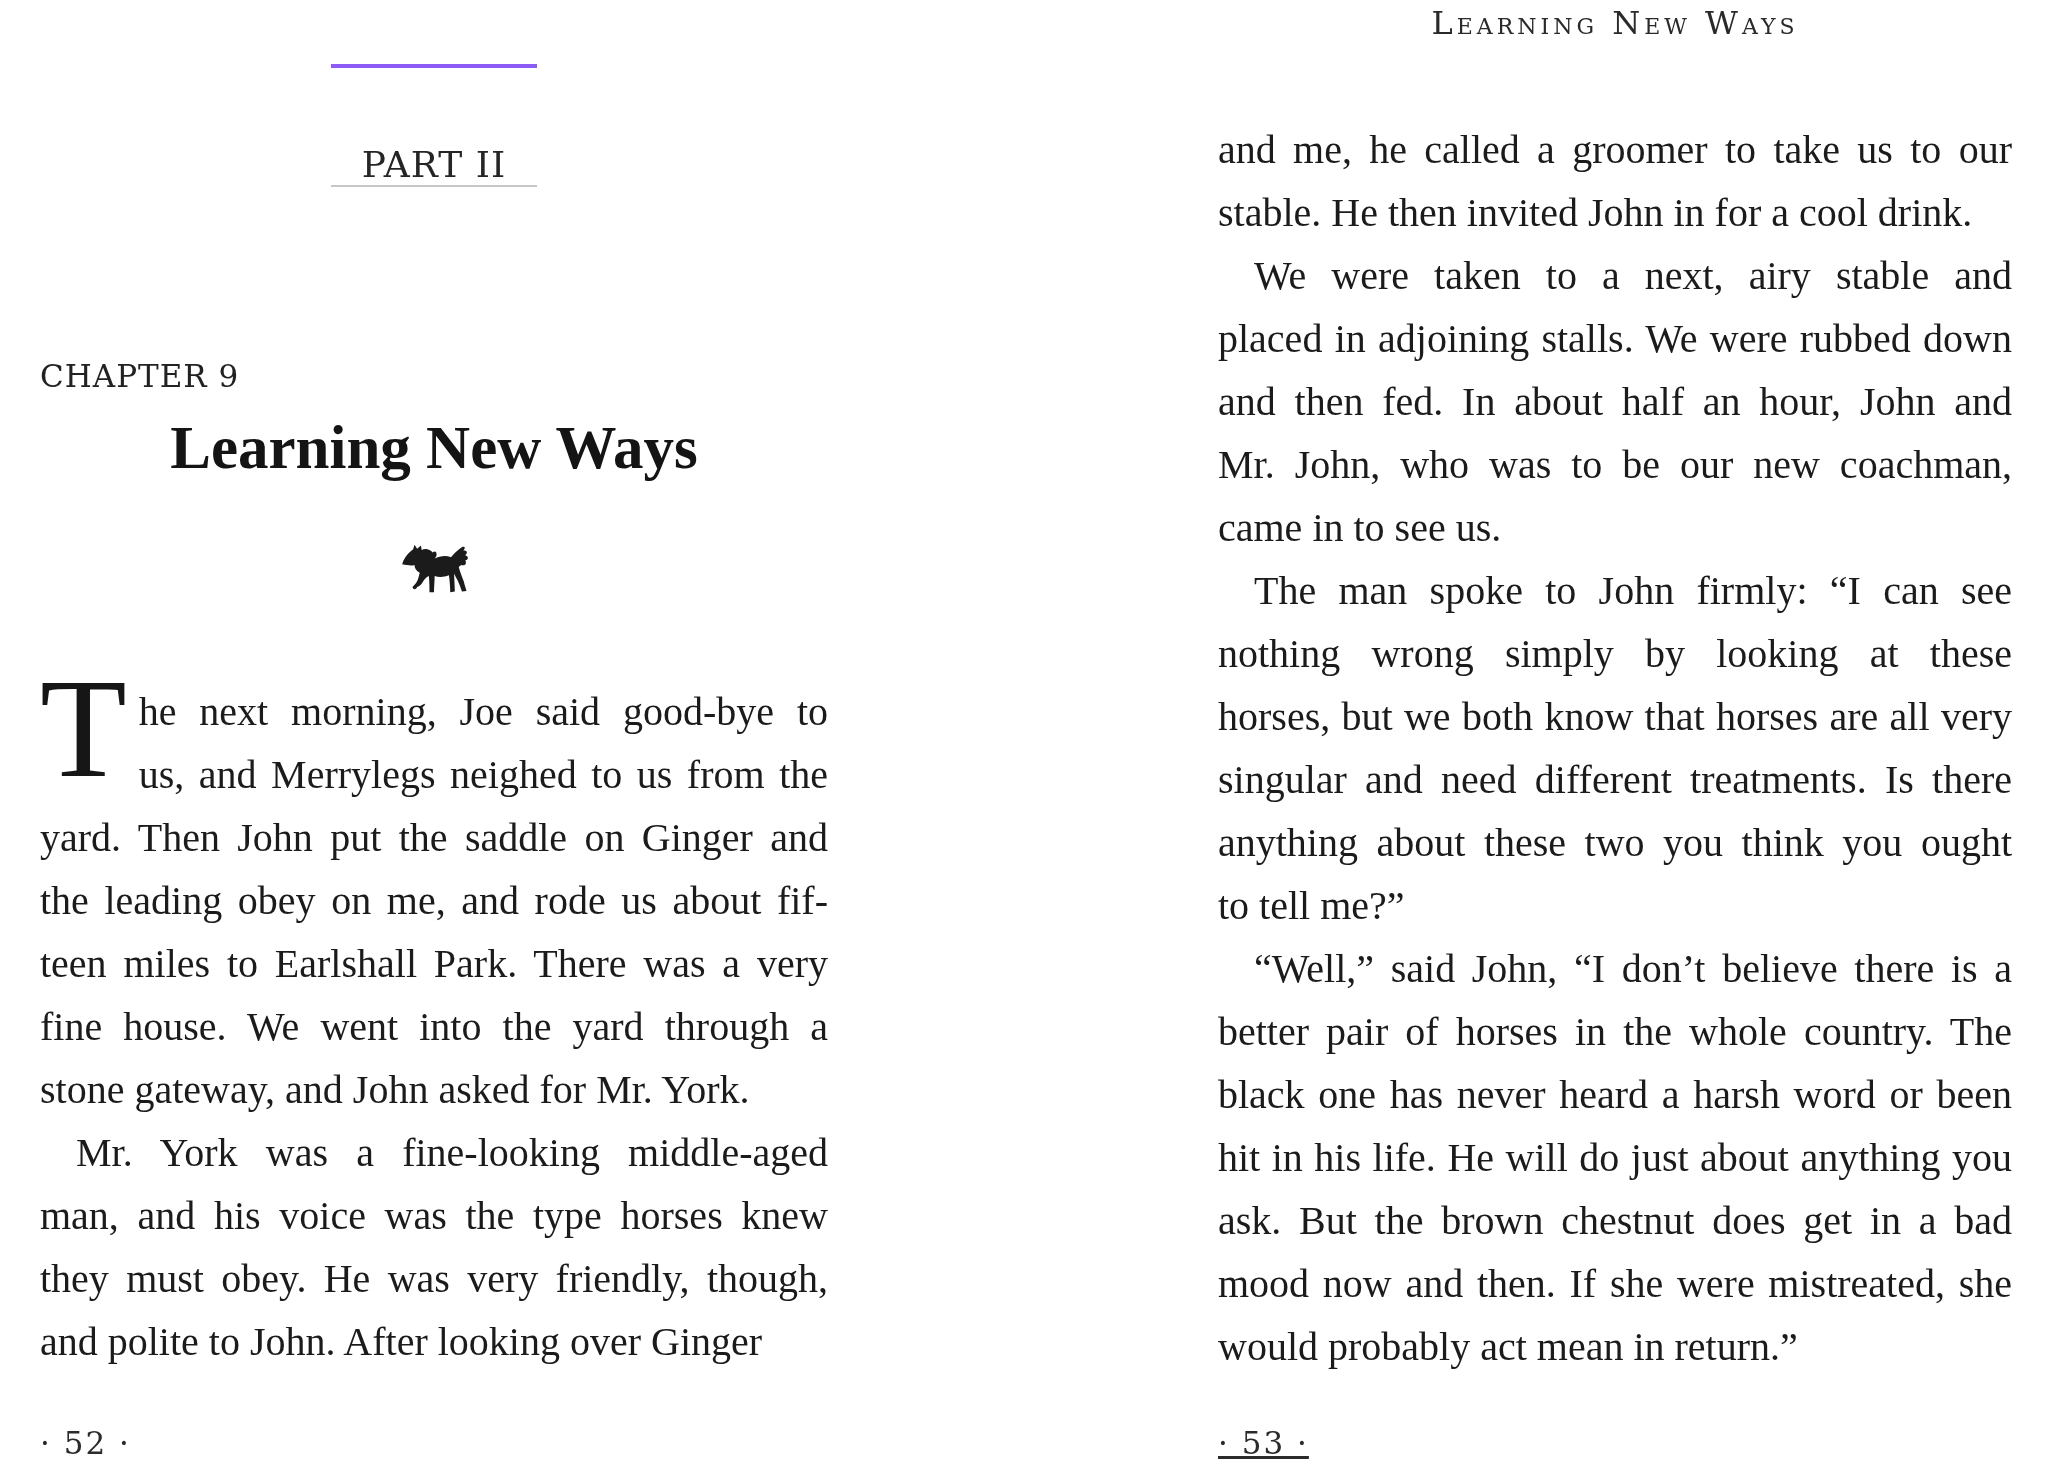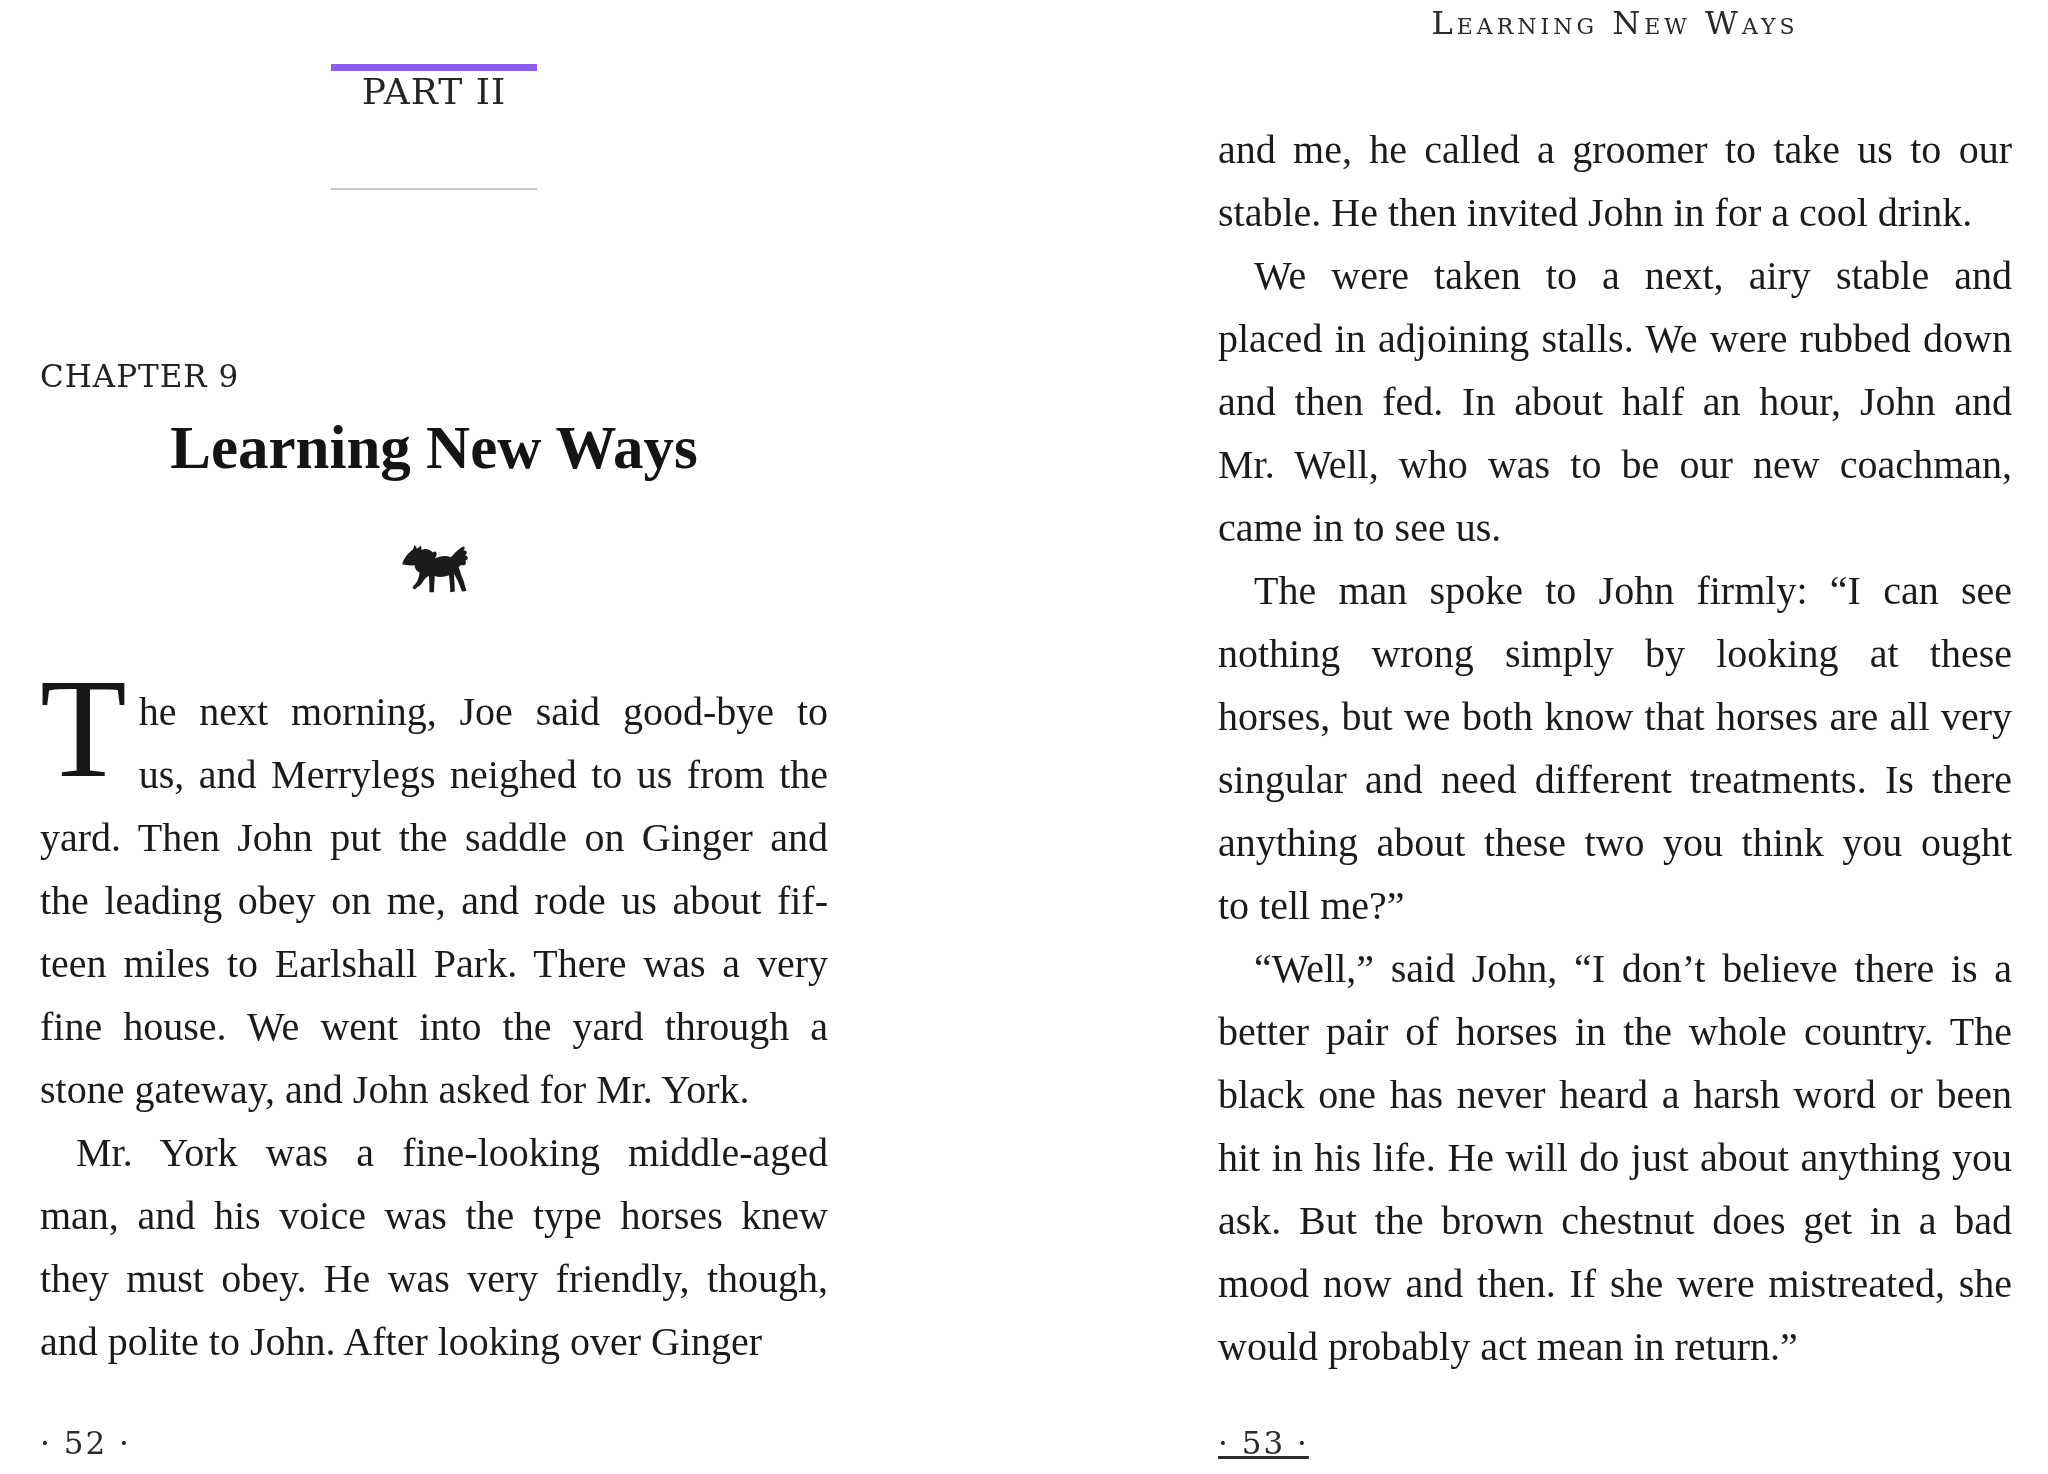--- a/index.html
+++ b/index.html
@@ -5,22 +5,22 @@
   html,body{margin:0;padding:0;}
   body{
     width:2048px;height:1474px;position:relative;background:#ffffff;
     font-family:"Liberation Serif", serif;color:#1c1c1c;overflow:hidden;
   }
   .abs{position:absolute;}
 
   
   .part-box{
     left:331px;top:64px;width:206px;height:117px;
-    border-top:7px solid #8b5cf6;border-bottom:2px solid #c7c7c7;
-    display:flex;align-items:flex-start;justify-content:center;
+    border-top:4px solid #8b5cf6;border-bottom:2px solid #c7c7c7;
+    display:flex;align-items:flex-end;justify-content:center;
   }
   .part-label{
     font-family:"DejaVu Serif", serif;font-size:36px;letter-spacing:1px;
     color:#252525;
   }
   .chapter-label{
     left:40px;top:361px;width:788px;text-align:left;
     font-family:"DejaVu Serif", serif;font-size:31px;letter-spacing:1px;
     color:#222;line-height:1;
   }
@@ -112,21 +112,21 @@
 
 <div class="abs body-col col-right">
     <div class="para">
       <div class="line">and me, he called a groomer to take us to our</div>
       <div class="line last">stable. He then invited John in for a cool drink.</div>
     </div>
     <div class="para">
       <div class="line indent">We were taken to a next, airy stable and</div>
       <div class="line">placed in adjoining stalls. We were rubbed down</div>
       <div class="line">and then fed. In about half an hour, John and</div>
-      <div class="line">Mr. Well, who was to be our new coachman,</div>
+      <div class="line">Mr. John, who was to be our new coachman,</div>
       <div class="line last">came in to see us.</div>
     </div>
     <div class="para">
       <div class="line indent">The man spoke to John firmly: “I can see</div>
       <div class="line">nothing wrong simply by looking at these</div>
       <div class="line">horses, but we both know that horses are all very</div>
       <div class="line">singular and need different treatments. Is there</div>
       <div class="line">anything about these two you think you ought</div>
       <div class="line last">to tell me?”</div>
     </div>

